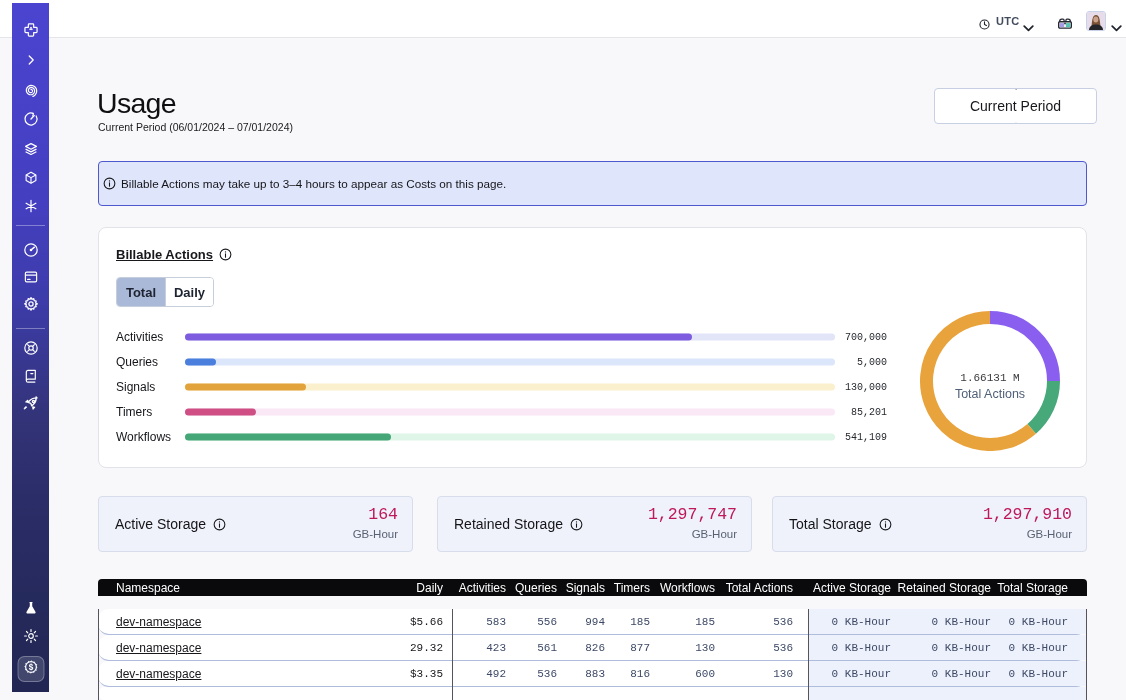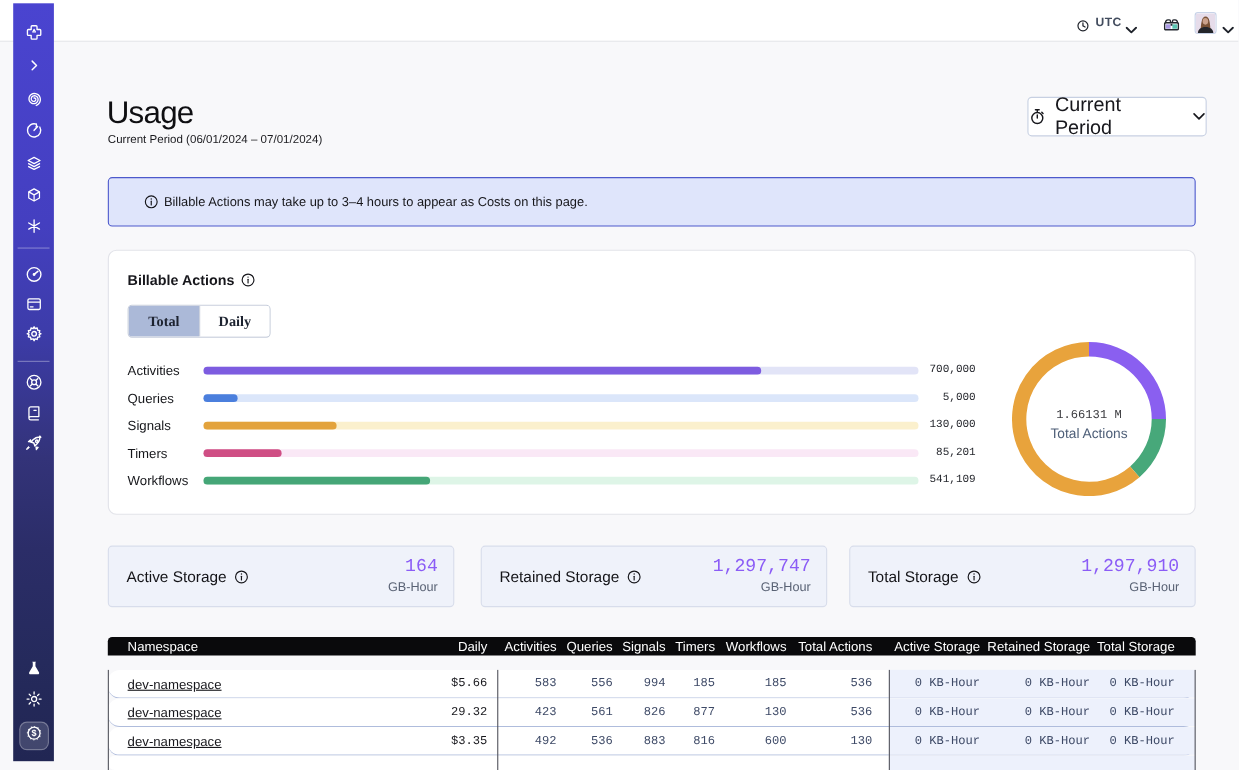--- a/index.html
+++ b/index.html
@@ -20,44 +20,44 @@
 
   
   .hd-txt { color:#424c5e; font-size:11px; font-weight:700; letter-spacing:.3px; }
 
   
   #h1 { left:97px; top:88.5px; font-size:28.5px; font-weight:500; color:#0f0f12; letter-spacing:-.7px; line-height:1; }
   #sub { left:98px; top:120.5px; font-size:10.5px; line-height:12px; color:#1b1b1f; }
 
   
   #cpbtn { left:934px; top:88px; width:163px; height:36px; background:#fff; border:1px solid #c7d0e2; border-radius:4px;
-    display:flex; align-items:center; justify-content:center; gap:8px; font-size:18px; font-weight:500; color:#17171c; }
+    display:flex; align-items:center; justify-content:center; gap:8px; font-size:14px; font-weight:500; color:#17171c;flex-direction:column; }
 
   
   #banner { left:98px; top:161px; width:989px; height:45px; background:#dfe5fb; border:1px solid #4d59cc; border-radius:4px;
-    display:flex; align-items:center; padding-left:32px; gap:5px; font-size:11.7px; color:#16161a; }
+    display:flex; align-items:center; padding-left:4px; gap:5px; font-size:11.7px; color:#16161a; }
 
   
   #bcard { left:98px; top:227px; width:989px; height:241px; background:#fff; border:1px solid #e2e3e9; border-radius:8px; }
-  #btitle { left:116px; top:247px; font-size:13px; font-weight:700; color:#17171c; display:flex; align-items:center; gap:6px; }
+  #btitle { left:116px; top:247px; font-size:13px; font-weight:700; color:#17171c; display:flex; align-items:center; gap:6px;text-decoration:underline; }
   #toggle { left:116px; top:277px; height:30px; display:flex; border:1px solid #c6cddb; border-radius:4px; overflow:hidden; }
-  #toggle .seg { width:64px; display:flex; align-items:center; justify-content:center; font-size:13px; font-weight:700; color:#1d2330;font-family:Liberation Serif, serif; }
+  #toggle .seg { width:48px; display:flex; align-items:center; justify-content:center; font-size:13px; font-weight:700; color:#1d2330; }
   #toggle .sel { background:#abb9d8; }
   #toggle .uns { background:#fff; border-left:1px solid #c6cddb; }
 
   .crow { position:absolute; left:116px; width:771px; height:20px; }
   .clabel { position:absolute; left:0; top:50%; transform:translateY(-50%); font-size:12px; color:#15161a; }
   .ctrack { position:absolute; left:69px; top:50%; transform:translateY(-50%); width:650px; height:7px; border-radius:4px; }
   .cfill { position:absolute; left:0; top:0; height:7px; border-radius:4px; }
   .cval { position:absolute; right:0; top:50%; transform:translateY(-50%); font-size:10px; color:#26282e; font-family:"Liberation Mono",monospace; }
 
   
   .scard { position:absolute; top:496px; width:315px; height:56px; background:#eff2fa; border:1px solid #d8ddeb; border-radius:4px; }
   .slab { position:absolute; left:16px; top:50%; transform:translateY(-50%); font-size:14px; font-weight:500; color:#141418; display:flex; align-items:center; gap:7px; }
-  .snum { position:absolute; right:14px; top:8px; font-size:16.5px; font-weight:400; color:#8b5cf6; font-family:"Liberation Mono",monospace; }
+  .snum { position:absolute; right:14px; top:8px; font-size:16.5px; font-weight:400; color:#be185d; font-family:"Liberation Mono",monospace; }
   .sunit { position:absolute; right:14px; top:31px; font-size:11.5px; color:#596274; }
 
   
   #tbl { left:98px; top:579px; width:989px; height:121px; }
   #thead { position:absolute; left:0; top:0; width:989px; height:17px; background:#0a0a0c; border-radius:4px 4px 0 0; }
   .hl { position:absolute; top:50%; transform:translateY(-50%); color:#fff; font-size:12px; white-space:nowrap; }
   .trow { position:absolute; left:0; width:989px; height:26px; background:#fff; border-bottom:1px solid #afbcdc;border-radius:11px; }
   .storbg { position:absolute; left:710px; top:0; bottom:0; width:279px; background:#edf1fc; }
   .cell { position:absolute; top:50%; transform:translateY(-50%); white-space:nowrap; }
   .num { font-family:"Liberation Mono",monospace; font-size:11px; color:#3d4966; }

